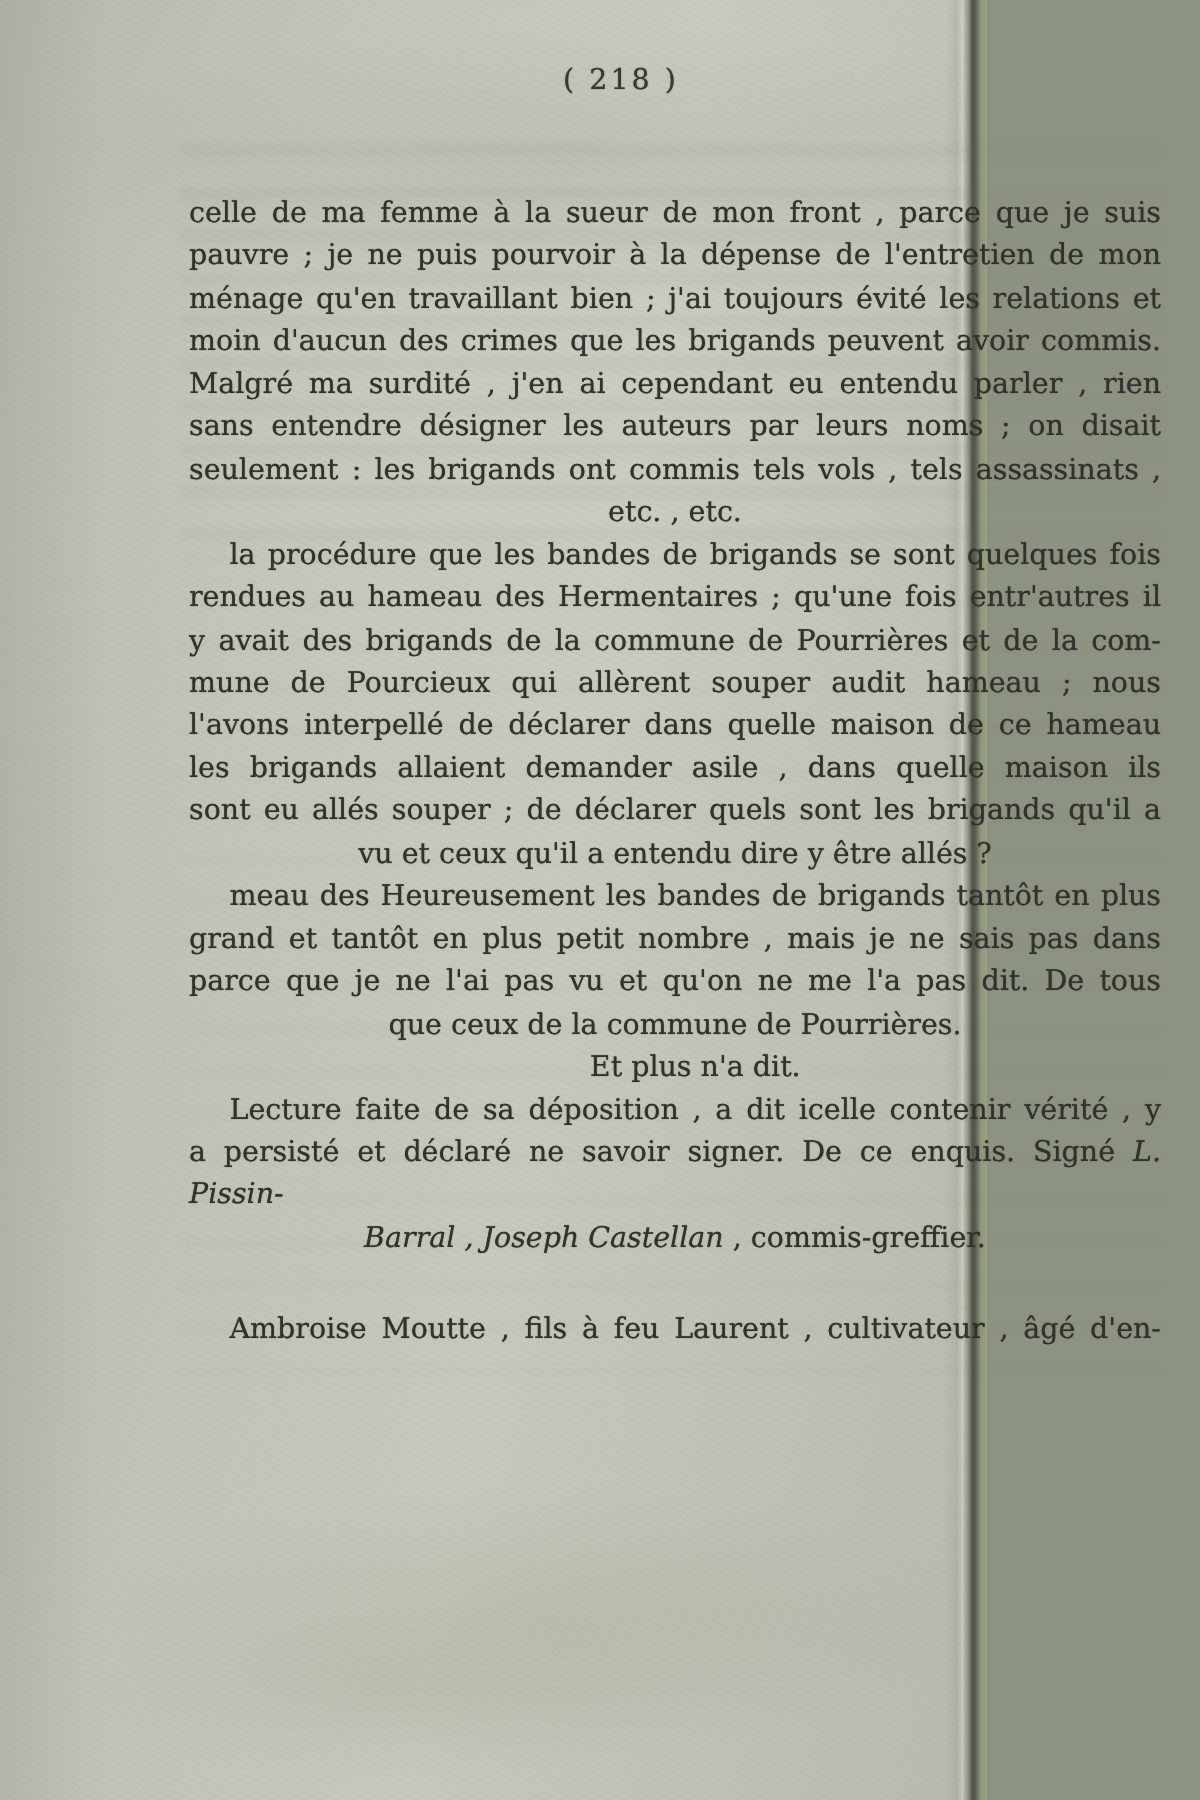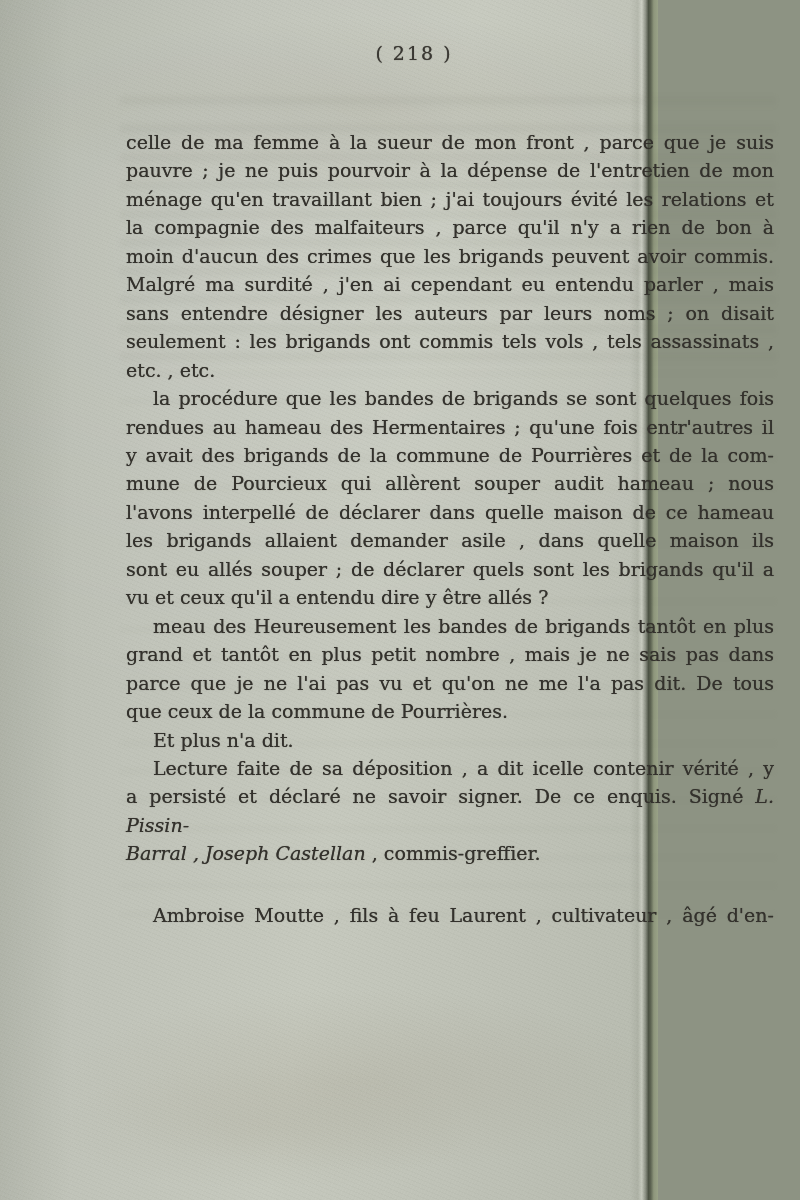--- a/index.html
+++ b/index.html
@@ -77,21 +77,21 @@
   .text {
     position: absolute;
     left: 126px; top: 88px; width: 648px;
     color: #33312c;
     font-size: 19px;
     line-height: 28.45px;
     text-shadow: 0 0 0.7px rgba(52,50,45,0.85);
     filter: blur(0.2px);
     margin-top: 40px;
   }
-  .line { min-height: 28.45px; }
+  .line { min-height: 28.45px; text-align: center; }
   .line.just { text-align: justify; text-align-last: justify; text-justify: inter-word; }
   .para.indent .line:first-child { text-indent: 27px; }
   .para.gap-before { margin-top: 33px; }
   .it { font-style: italic; }
 </style>
 </head>
 <body>
 
 <div class="photo">
   <div class="grain"></div>
@@ -99,23 +99,22 @@
   <div class="ghost-upper"></div>
   <div class="ghost-lower"></div>
 
   <div class="pagenum">( 218 )</div>
 
   <div class="text">
       <div class="para">
         <div class="line just"><span>celle de ma femme à la sueur de mon front , parce que je suis</span></div>
         <div class="line just"><span>pauvre ; je ne puis pourvoir à la dépense de l'entretien de mon</span></div>
         <div class="line just"><span>ménage qu'en travaillant bien ; j'ai toujours évité les relations et</span></div>
-        <div class="line just"><span>la compagnie des malfaiteurs , parce qu'il n'y a rien de bon à</span></div>
         <div class="line just"><span>moin d'aucun des crimes que les brigands peuvent avoir commis.</span></div>
-        <div class="line just"><span>Malgré ma surdité , j'en ai cependant eu entendu parler , mais</span></div>
+        <div class="line just"><span>Malgré ma surdité , j'en ai cependant eu entendu parler , rien</span></div>
         <div class="line just"><span>sans entendre désigner les auteurs par leurs noms ; on disait</span></div>
         <div class="line just"><span>seulement : les brigands ont commis tels vols , tels assassinats ,</span></div>
         <div class="line"><span>etc. , etc.</span></div>
       </div>
       <div class="para indent">
         <div class="line just"><span>la procédure que les bandes de brigands se sont quelques fois</span></div>
         <div class="line just"><span>rendues au hameau des Hermentaires ; qu'une fois entr'autres il</span></div>
         <div class="line just"><span>y avait des brigands de la commune de Pourrières et de la com-</span></div>
         <div class="line just"><span>mune de Pourcieux qui allèrent souper audit hameau ; nous</span></div>
         <div class="line just"><span>l'avons interpellé de déclarer dans quelle maison de ce hameau</span></div>

